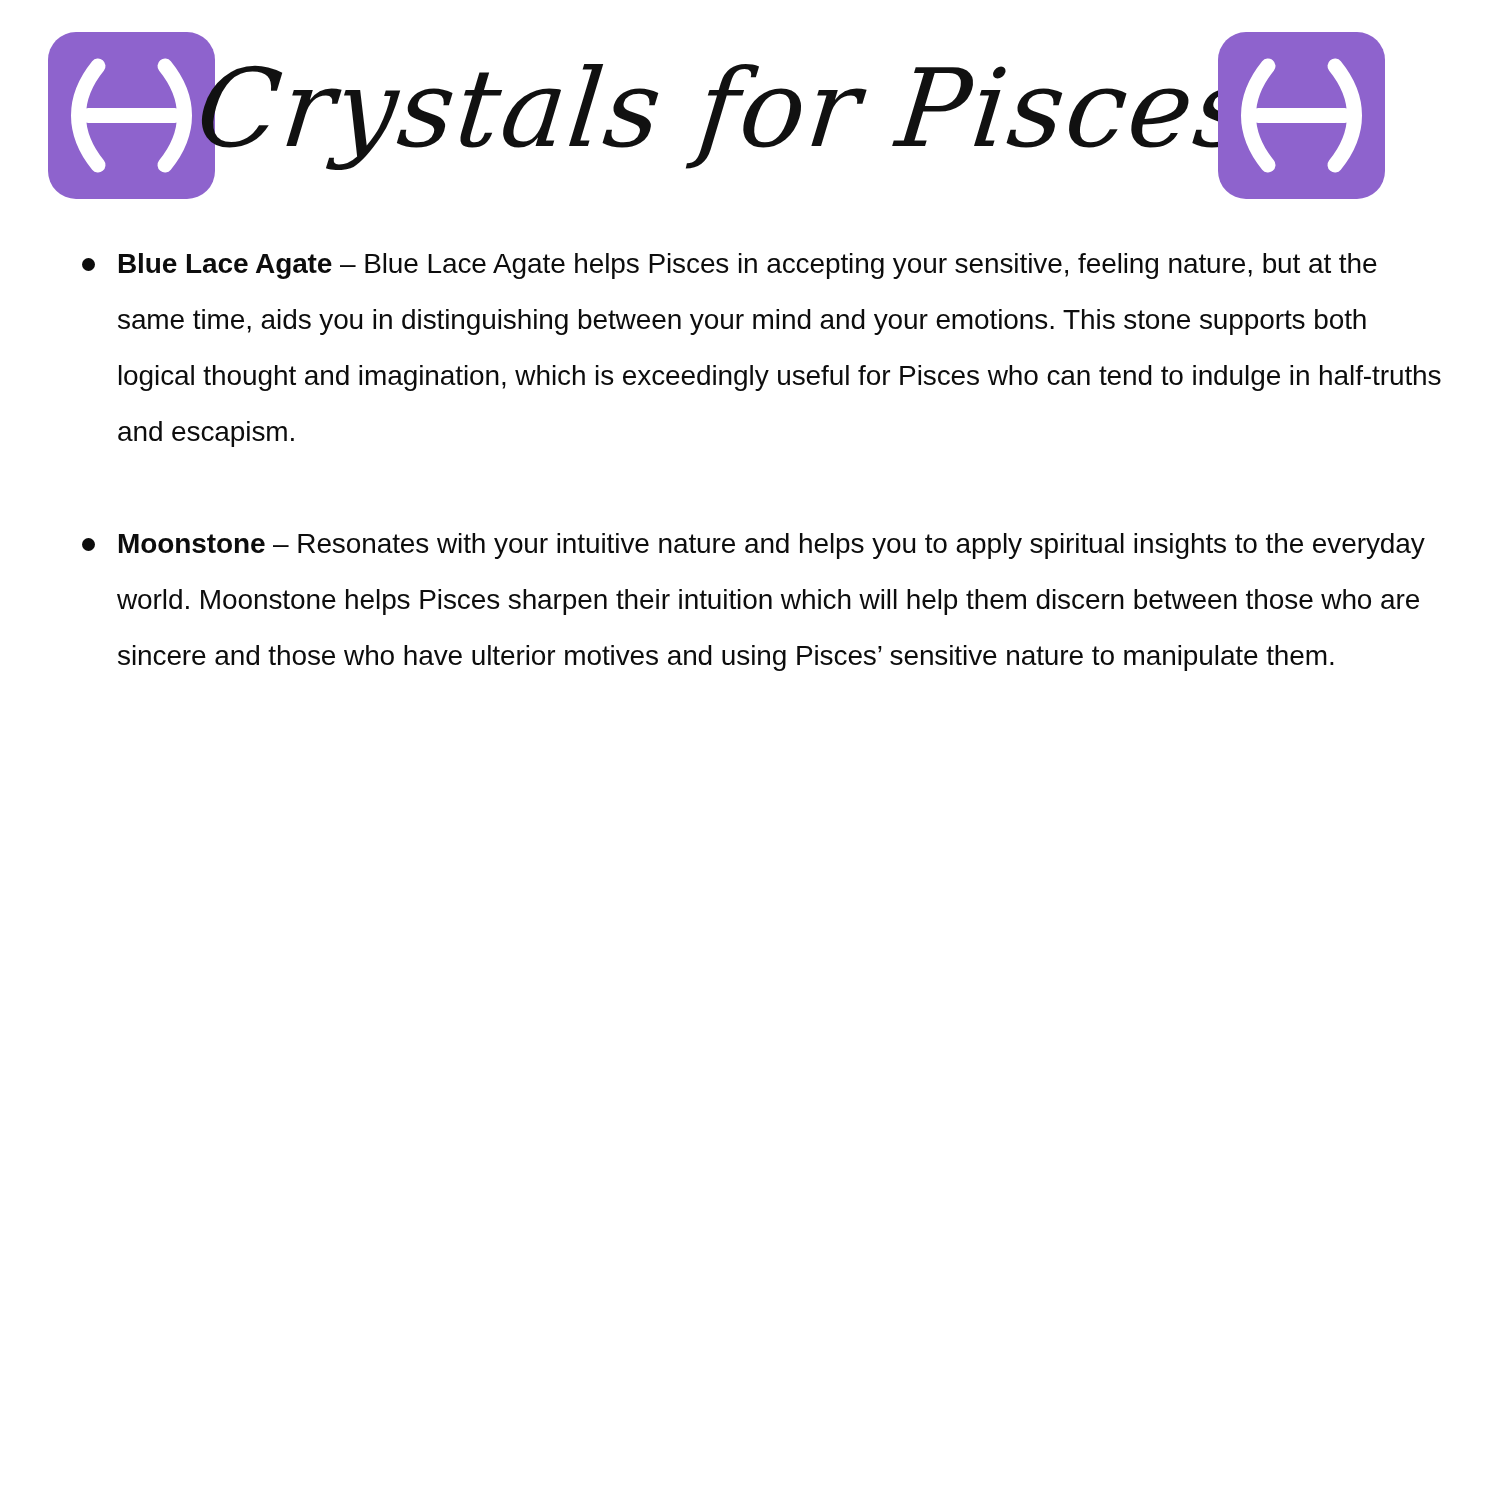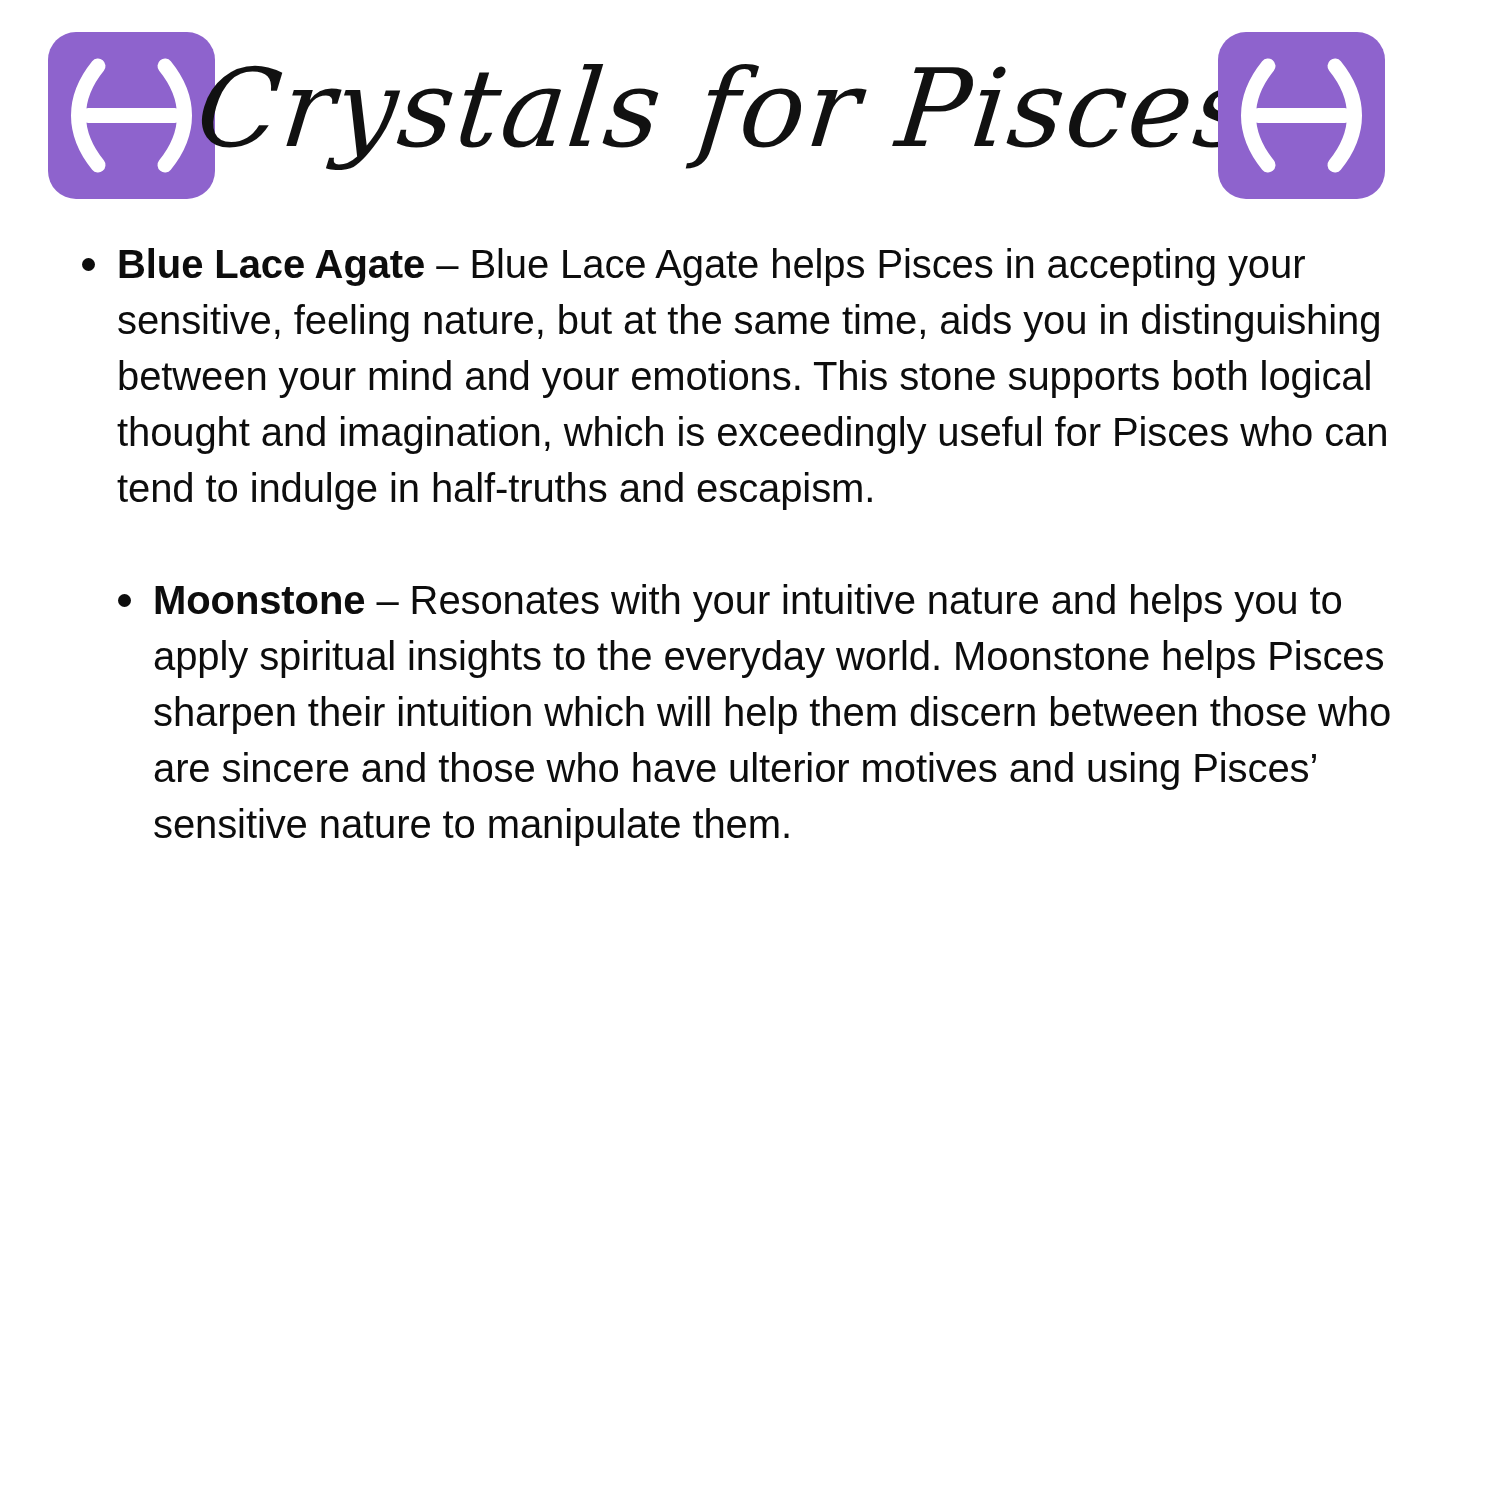--- a/index.html
+++ b/index.html
@@ -76,26 +76,26 @@
     margin: 0;
     padding: 0;
   }
 
   .crystal-item {
     position: relative;
     margin: 0 0 56px 0;
     padding: 0 52px 0 117px;
     color: #0d0d0d;
     font-family: "Liberation Sans", sans-serif;
-    font-size: 40px;
+    font-size: 28px;
     line-height: 56px;
     font-weight: 400;
     letter-spacing: -0.1px;
   }
-  .crystal-item:last-child { margin-bottom: 0; margin-left: 36px; }
+  .crystal-item:last-child { margin-bottom: 0; }
 
   .crystal-item .bullet-dot {
     position: absolute;
     left: 82px;
     top: 22px;
     width: 13px;
     height: 13px;
     border-radius: 50%;
     background: #0d0d0d;
   }

